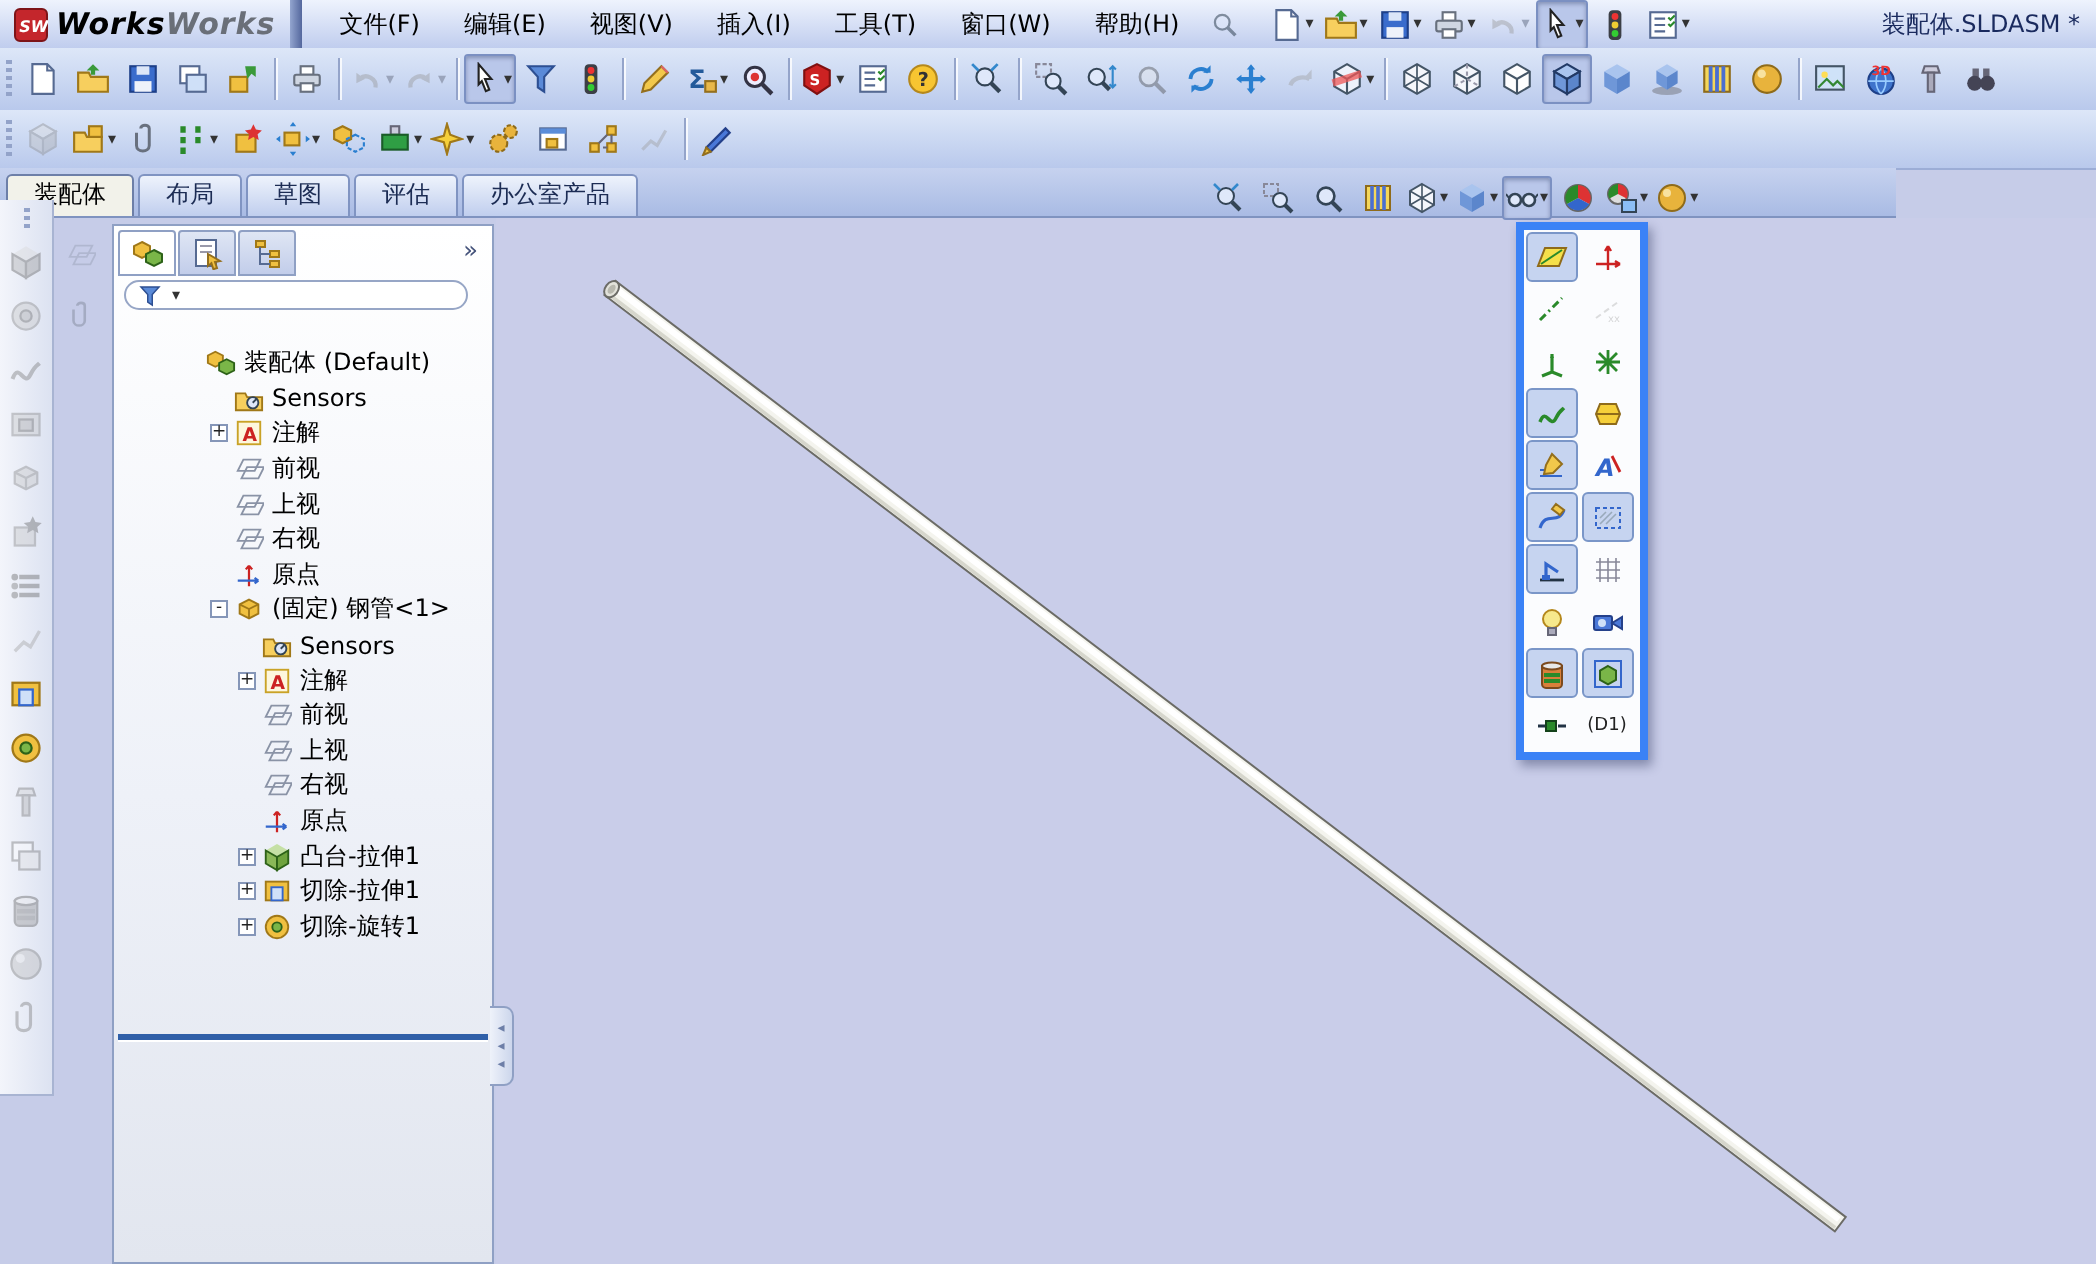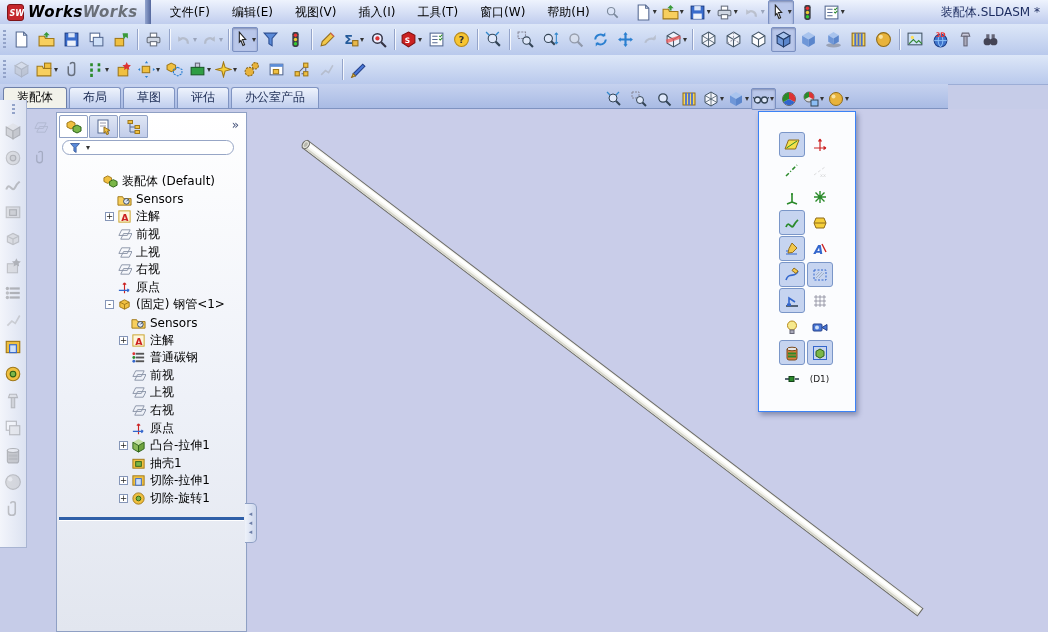--- a/index.html
+++ b/index.html
@@ -40,22 +40,22 @@
     display:flex;align-items:flex-end;padding-left:3px;box-sizing:border-box}
   .tab{height:20px;line-height:19px;padding:0 13px;margin-right:2px;border:1px solid #8094c2;border-bottom:none;
     border-radius:3px 3px 0 0;background:linear-gradient(#eef3fc,#c0ceee);color:#1c2c54;}
   .tab.active{background:#f2f2ea;color:#000;border-color:#6d7fa8;}
   
   #headsup{position:absolute;left:601px;top:88px;height:22px;display:flex;align-items:center;z-index:4}
   #headsup .tbtn{height:20px}
   #headsup .icn{width:16px;height:16px}
   
   #hspanel{position:absolute;left:758px;top:111px;width:56px;z-index:6;
-    background:#fbfcfe;border:1px solid #3b82f6;box-shadow:2px 3px 5px rgba(30,40,80,.4);
-    padding:20px;display:grid;grid-template-columns:repeat(2,25px);gap:1px 3px;}
+    background:#fbfcfe;border:4px solid #3b82f6;box-shadow:2px 3px 5px rgba(30,40,80,.4);
+    padding:1px;display:grid;grid-template-columns:repeat(2,25px);gap:1px 3px;}
   .hbtn{width:24px;height:23px;display:flex;align-items:center;justify-content:center;
     border:1px solid transparent;border-radius:3px;}
   .hbtn.pressed{background:#c6d4f0;border-color:#7a96c8}
   .hbtn.disabled .icn{filter:grayscale(1) opacity(.4)}
   .hbtn .icn{width:16px;height:16px}
   .dlabel{font-size:9px;color:#222;display:flex;align-items:center;justify-content:center}
   
   #leftbar{position:absolute;left:0;top:100px;width:27px;height:448px;
     background:linear-gradient(90deg,#f3f5fb,#dce2f1);border-right:1px solid #a8b4d2;border-bottom:1px solid #a8b4d2;
     display:flex;flex-direction:column;align-items:center;padding-top:4px;box-sizing:border-box;gap:6px}
@@ -1187,65 +1187,51 @@
       <li class="trow" style="padding-left: 32px;">
         <span class="exp">+</span>
         <svg class="ticn" viewBox="0 0 16 16">
           <use href="#i-tann"></use>
         </svg>
         <span class="tlabel">注解</span>
       </li>
       <li class="trow" style="padding-left: 32px;">
         <span class="exp empty"></span>
         <svg class="ticn" viewBox="0 0 16 16">
-          <use href="#i-tmat"></use>
-        </svg>
-        <span class="tlabel">普通碳钢</span>
+          <use href="#i-tplane"></use>
+        </svg>
+        <span class="tlabel">前视</span>
       </li>
       <li class="trow" style="padding-left: 32px;">
         <span class="exp empty"></span>
         <svg class="ticn" viewBox="0 0 16 16">
           <use href="#i-tplane"></use>
         </svg>
-        <span class="tlabel">前视</span>
+        <span class="tlabel">上视</span>
       </li>
       <li class="trow" style="padding-left: 32px;">
         <span class="exp empty"></span>
         <svg class="ticn" viewBox="0 0 16 16">
           <use href="#i-tplane"></use>
         </svg>
-        <span class="tlabel">上视</span>
+        <span class="tlabel">右视</span>
       </li>
       <li class="trow" style="padding-left: 32px;">
         <span class="exp empty"></span>
         <svg class="ticn" viewBox="0 0 16 16">
-          <use href="#i-tplane"></use>
-        </svg>
-        <span class="tlabel">右视</span>
-      </li>
-      <li class="trow" style="padding-left: 32px;">
-        <span class="exp empty"></span>
-        <svg class="ticn" viewBox="0 0 16 16">
           <use href="#i-torigin"></use>
         </svg>
         <span class="tlabel">原点</span>
       </li>
       <li class="trow" style="padding-left: 32px;">
         <span class="exp">+</span>
         <svg class="ticn" viewBox="0 0 16 16">
           <use href="#i-tboss"></use>
         </svg>
         <span class="tlabel">凸台-拉伸1</span>
-      </li>
-      <li class="trow" style="padding-left: 32px;">
-        <span class="exp empty"></span>
-        <svg class="ticn" viewBox="0 0 16 16">
-          <use href="#i-tshell"></use>
-        </svg>
-        <span class="tlabel">抽壳1</span>
       </li>
       <li class="trow" style="padding-left: 32px;">
         <span class="exp">+</span>
         <svg class="ticn" viewBox="0 0 16 16">
           <use href="#i-tcute"></use>
         </svg>
         <span class="tlabel">切除-拉伸1</span>
       </li>
       <li class="trow" style="padding-left: 32px;">
         <span class="exp">+</span>

